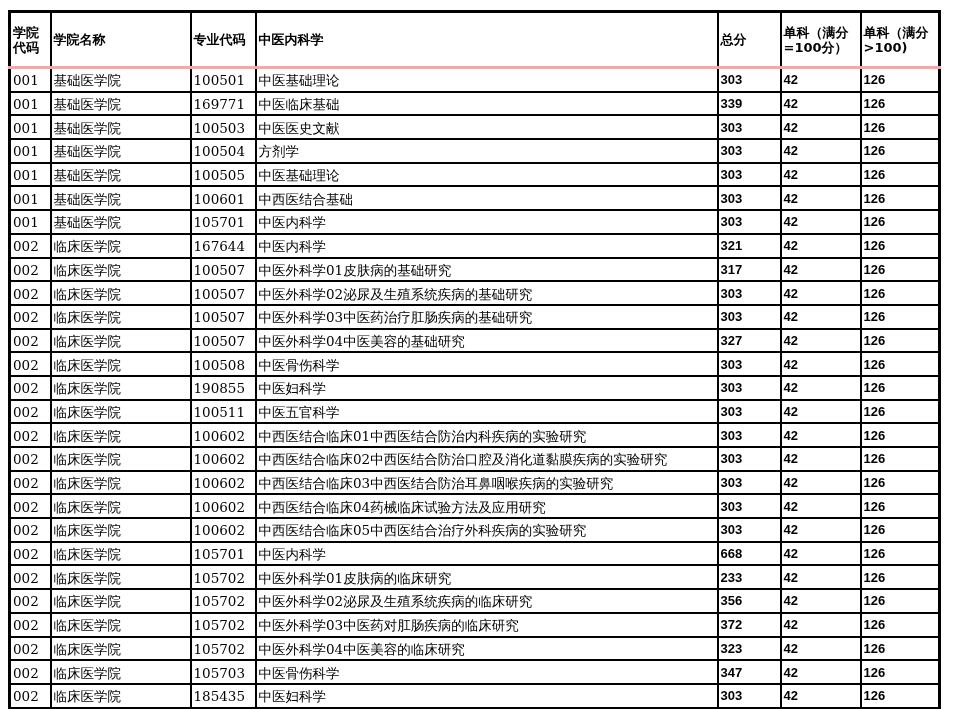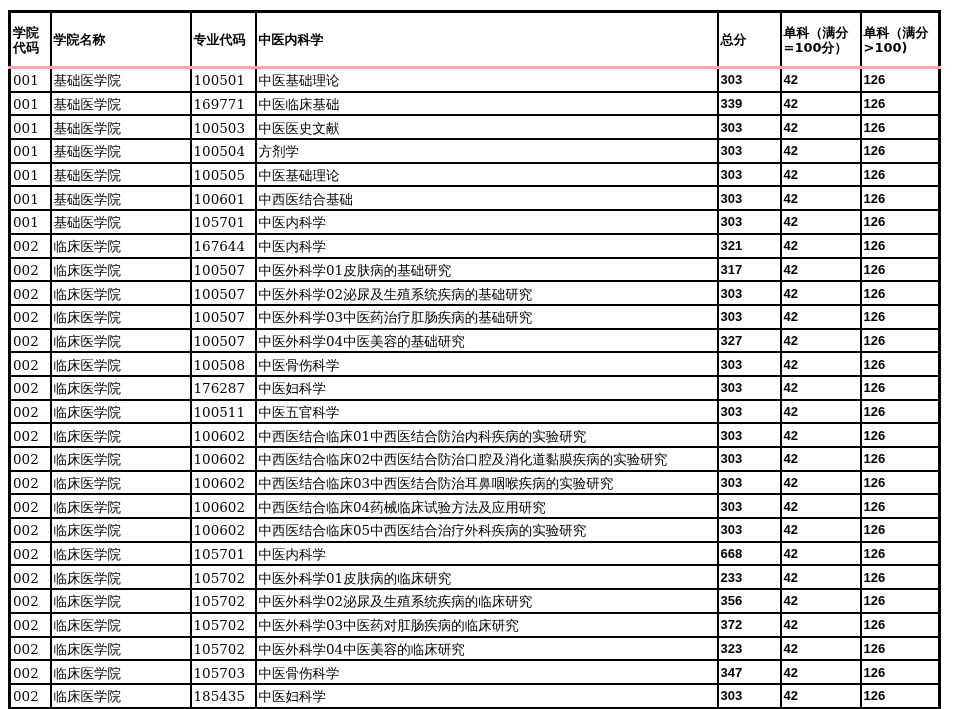--- a/index.html
+++ b/index.html
@@ -177,21 +177,21 @@
         <td class="serif">临床医学院</td>
         <td class="serif">100508</td>
         <td class="serif">中医骨伤科学</td>
         <td class="num">303</td>
         <td class="num">42</td>
         <td class="num">126</td>
       </tr>
       <tr>
         <td class="serif">002</td>
         <td class="serif">临床医学院</td>
-        <td class="serif">176287</td>
+        <td class="serif">190855</td>
         <td class="serif">中医妇科学</td>
         <td class="num">303</td>
         <td class="num">42</td>
         <td class="num">126</td>
       </tr>
       <tr>
         <td class="serif">002</td>
         <td class="serif">临床医学院</td>
         <td class="serif">100511</td>
         <td class="serif">中医五官科学</td>

